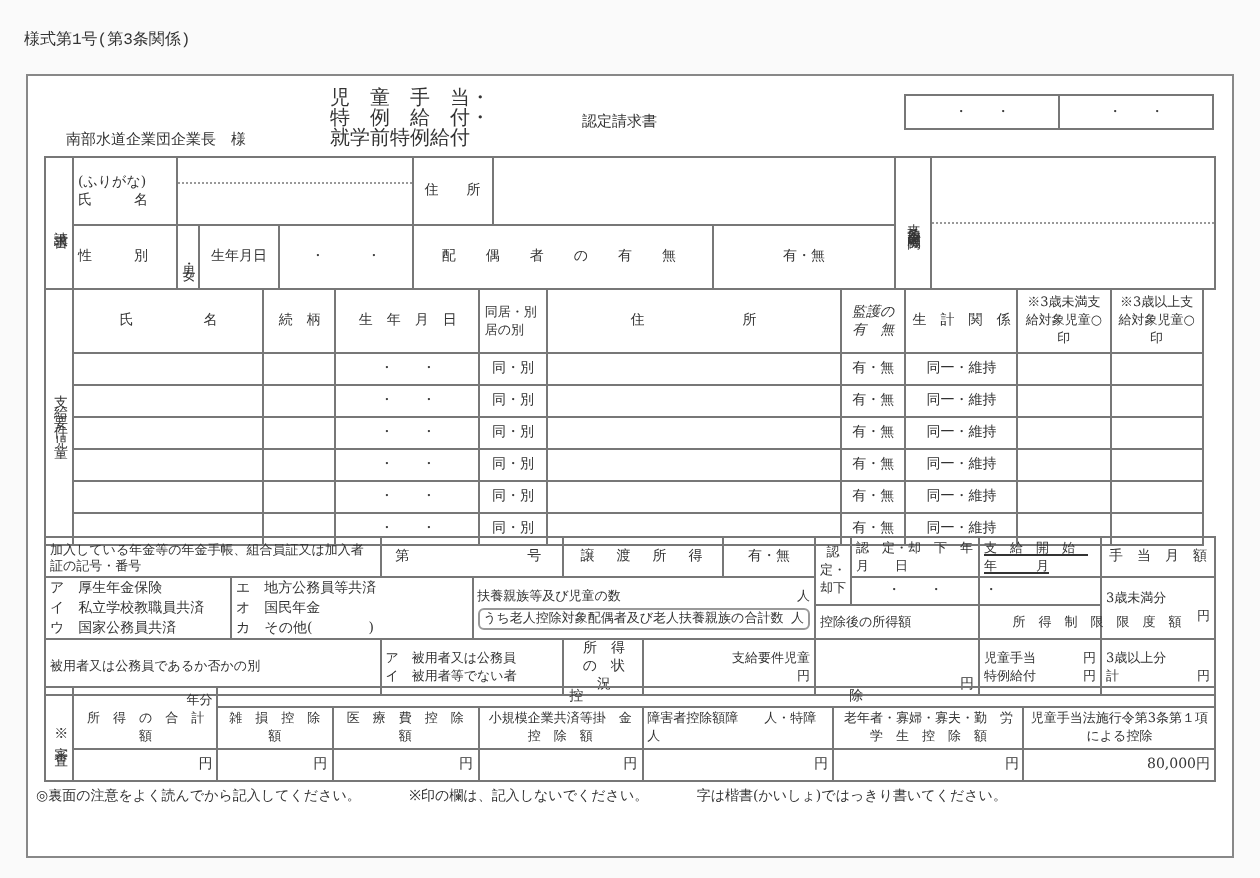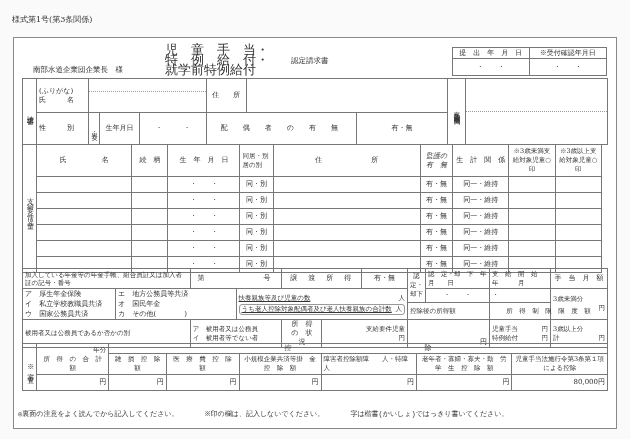--- a/index.html
+++ b/index.html
@@ -1,52 +1,48 @@
 <!DOCTYPE html>
 <html><head>
 <meta charset="utf-8">
 <style>
   * { box-sizing: border-box; margin: 0; padding: 0; }
   body { width: 630px; height: 439px; background: #fafafa; font-family: "DejaVu Serif", "Liberation Serif", serif; color: #333; font-size: 7px; position: relative; overflow: hidden; }
   .abs { position: absolute; }
-  .form-code { left: 12px; top: 14px; font-size: 8px; }
+  .form-code { left: 12px; top: 14px; font-size: 8px; font-family: Liberation Mono, monospace; }
   .frame { left: 13px; top: 37px; width: 604px; height: 392px; border: 1px solid #888; background: #fff; }
   .addressee { left: 33px; top: 65px; font-size: 7.5px; }
-  .title-block { left: 165px; top: 45px; font-size: 13px; line-height: 10px; }
+  .title-block { left: 165px; top: 45px; font-size: 10px; line-height: 10px; }
   .title-suffix { left: 260px; top: 56px; font-size: 7.5px; padding-left: 31px; }
   table { border-collapse: collapse; position: absolute; }
   td { border: 1px solid #777; padding: 0 2px; font-size: 7px; vertical-align: middle; line-height: 9px; }
   .c { text-align: center; }
   .r { text-align: right; }
   .vert { writing-mode: vertical-rl; text-orientation: upright; letter-spacing: 1px; }
   .dot-bottom { border-bottom: 1px dotted #999 !important; }
-  .footer-note { left: 18px; top: 409px; font-size: 7px; white-space: nowrap; font-family: Liberation Mono, monospace; }
+  .footer-note { left: 18px; top: 393px; font-size: 7px; white-space: nowrap; }
   .spaced { letter-spacing: 4px; }
   .spaced2 { letter-spacing: 2px; }
 </style>
 </head>
 <body>
 
 <div class="abs form-code">様式第1号(第3条関係)</div>
 <div class="abs frame"></div>
 
 <div class="abs addressee">南部水道企業団企業長　様</div>
 <div class="abs title-block">
   <div>児　童　手　当・</div>
   <div>特　例　給　付・</div>
   <div>就学前特例給付</div>
 </div>
 <div class="abs title-suffix">認定請求書</div>
 
 <table style="left:452px; top:47px; width:155px;">
   <tbody>
-      <tr style="height:11px;">
-    <td class="c" style="width:77px;">提　出　年　月　日</td>
-    <td class="c" style="width:78px;">※受付確認年月日</td>
-  </tr>
   <tr style="height:17px;">
     <td class="c">・　　・</td>
     <td class="c">・　　・</td>
   </tr>
 </tbody>
   </table>
 
 <table style="left:22px; top:78px; width:586px;">
   <tbody>
       <tr style="height:34px;">
@@ -163,35 +159,35 @@
 
 <table style="left:22px; top:268px; width:586px;">
   <tbody>
       <tr style="height:20px;">
     <td colspan="2" style="width:138px; font-size:6.5px; line-height:8px;">加入している年金等の年金手帳、組合員証又は加入者証の記号・番号</td>
     <td colspan="2" class="c spaced" style="width:92px;">第　　　　　号</td>
     <td colspan="2" class="c spaced2" style="width:80px;">譲　渡　所　得</td>
     <td class="c" style="width:46px;">有・無</td>
     <td rowspan="2" class="c" style="width:18px; font-size:6.5px;">認定・却下</td>
     <td style="width:64px; font-size:6.5px;">認　定・却　下　年　　月　　日</td>
-    <td style="width:61px; font-size:6.5px;">支　給　開　始　年　　　月</td>
+    <td style="width:61px; font-size:6.5px;text-decoration:underline;">支　給　開　始　年　　　月</td>
     <td class="c" style="width:57px;">手　当　月　額</td>
   </tr>
   <tr style="height:14px;">
     <td rowspan="2" style="width:93px; line-height:10px;">
       <div>ア　厚生年金保険</div>
       <div>イ　私立学校教職員共済</div>
       <div>ウ　国家公務員共済</div>
     </td>
     <td colspan="2" rowspan="2" style="line-height:10px;">
       <div>エ　地方公務員等共済</div>
       <div>オ　国民年金</div>
       <div>カ　その他(　　　　)</div>
     </td>
-    <td colspan="4" rowspan="2" style="line-height:9px; font-size:6.5px;text-decoration:underline;">
+    <td colspan="4" rowspan="2" style="line-height:9px; font-size:6.5px;">
       <div><span>扶養親族等及び児童の数</span><span style="float:right;">人</span></div>
       <div style="border:1px solid #999; border-radius:3px; padding:0 2px; margin-top:1px;"><span>うち老人控除対象配偶者及び老人扶養親族の合計数</span> <span style="float:right;">人</span></div>
     </td>
     <td class="c">・　　・</td>
     <td>・</td>
     <td rowspan="2" style="font-size:6.5px;">
       <div>3歳未満分</div>
       <div class="r">円</div>
     </td>
   </tr>

